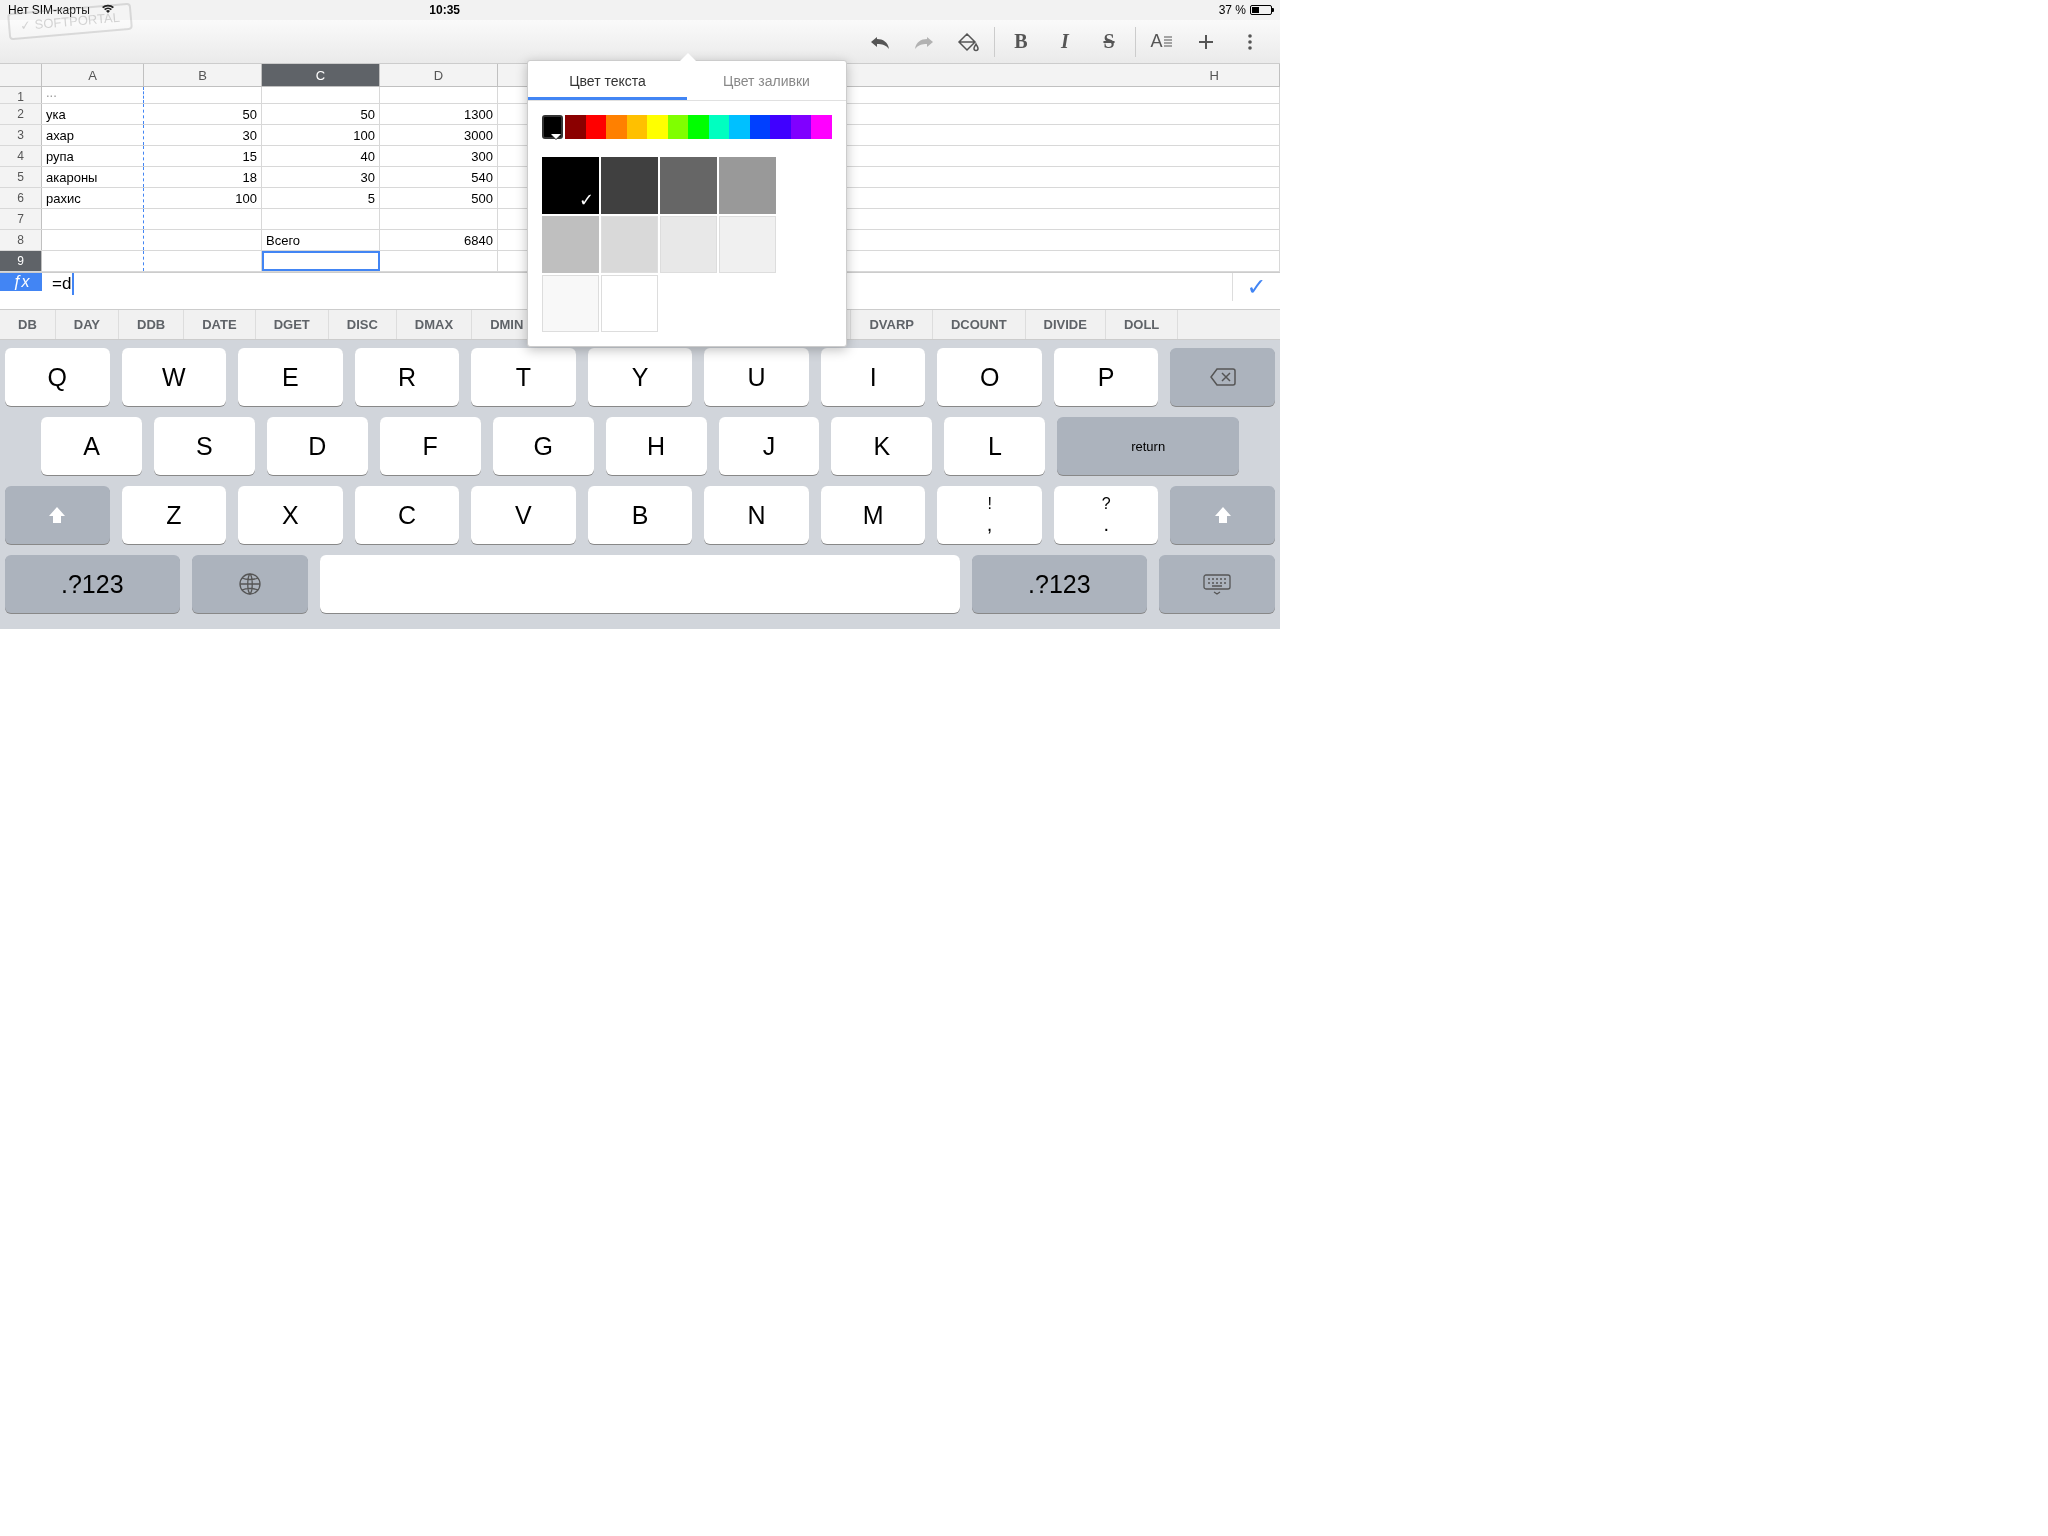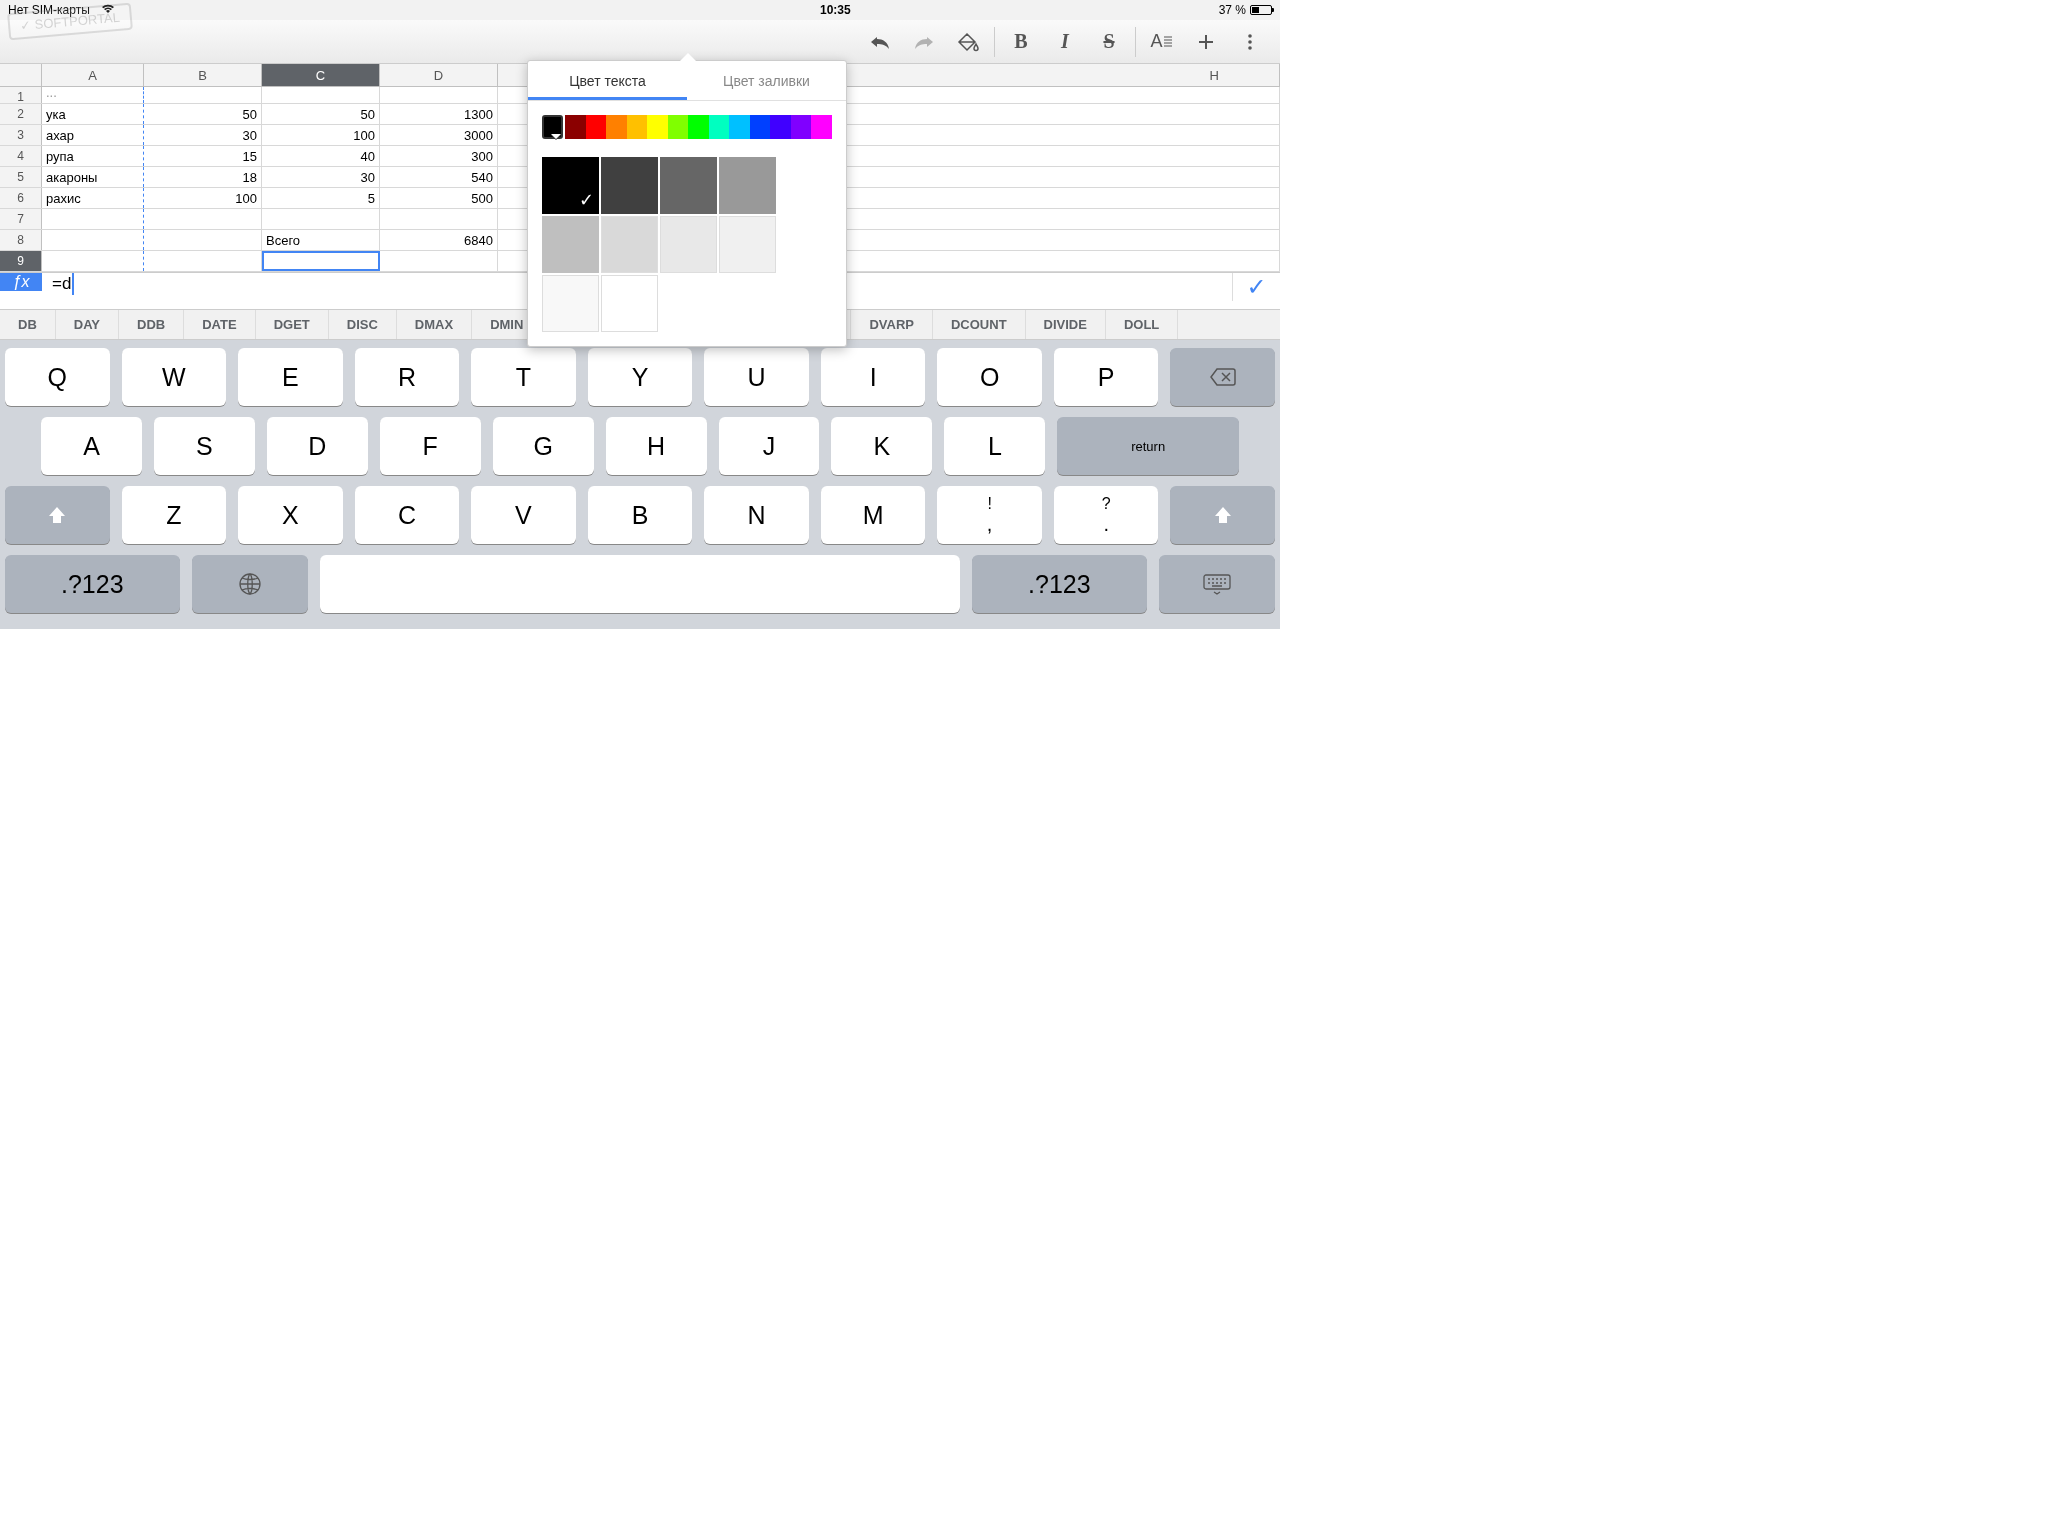--- a/index.html
+++ b/index.html
@@ -1,19 +1,19 @@
 <!DOCTYPE html>
 <html><head>
 <meta charset="utf-8">
 <style>
 *{margin:0;padding:0;box-sizing:border-box;font-family:-apple-system,Helvetica,Arial,sans-serif;}
 body{width:1280px;height:960px;background:#fff;overflow:hidden;position:relative;}
 .status-bar{height:20px;display:flex;align-items:center;padding:0 8px;font-size:12px;background:#f2f2f2;}
 .status-left{flex:1;display:flex;align-items:flex-end;gap:11px;}
-.status-center{flex:1;text-align:right;font-weight:600;}
+.status-center{flex:1;text-align:left;font-weight:600;}
 .status-right{flex:1;text-align:right;display:flex;justify-content:flex-end;align-items:center;gap:4px;}
 .wifi-icon{display:inline-block;}
 .battery{width:22px;height:10px;border:1px solid #000;border-radius:2px;position:relative;display:inline-block;}
 .battery:after{content:"";position:absolute;right:-3px;top:2px;width:2px;height:4px;background:#000;border-radius:0 1px 1px 0;}
 .battery-fill{position:absolute;left:1px;top:1px;bottom:1px;width:37%;background:#000;}
 
 .toolbar{height:44px;background:linear-gradient(#fafafa,#eaeaea);border-bottom:1px solid #ccc;display:flex;align-items:center;justify-content:flex-end;padding-right:8px;}
 .toolbar-group{display:flex;gap:0;align-items:center;}
 .toolbar-btn{width:44px;height:44px;display:flex;align-items:center;justify-content:center;color:#555;cursor:pointer;}
 .toolbar-sep{width:1px;height:30px;background:#ccc;margin:0 4px;}

